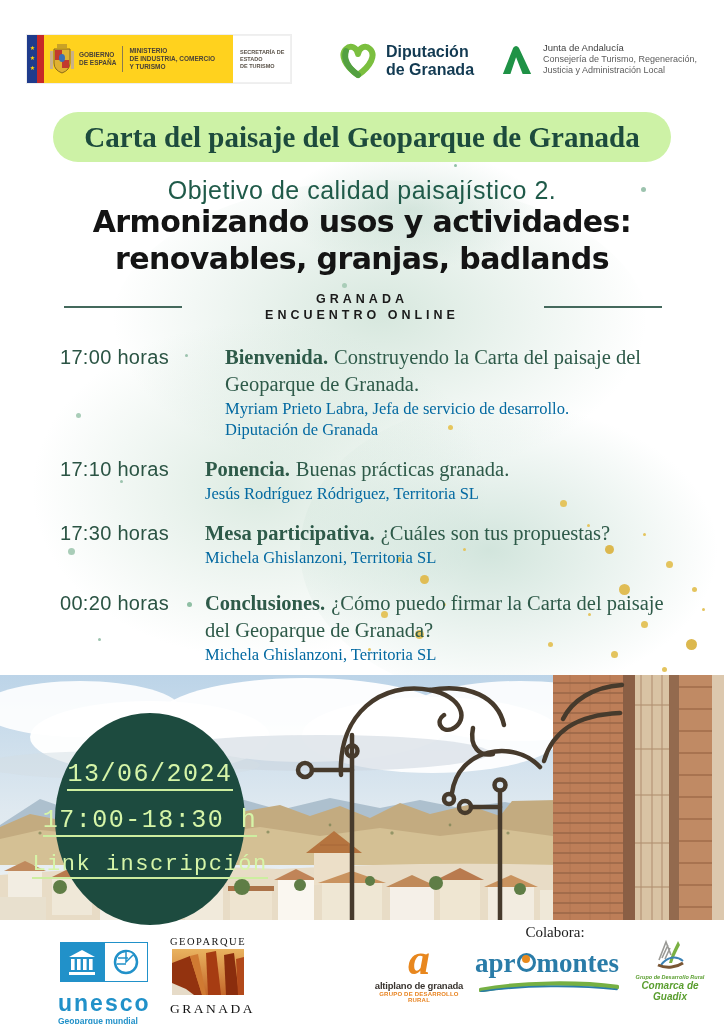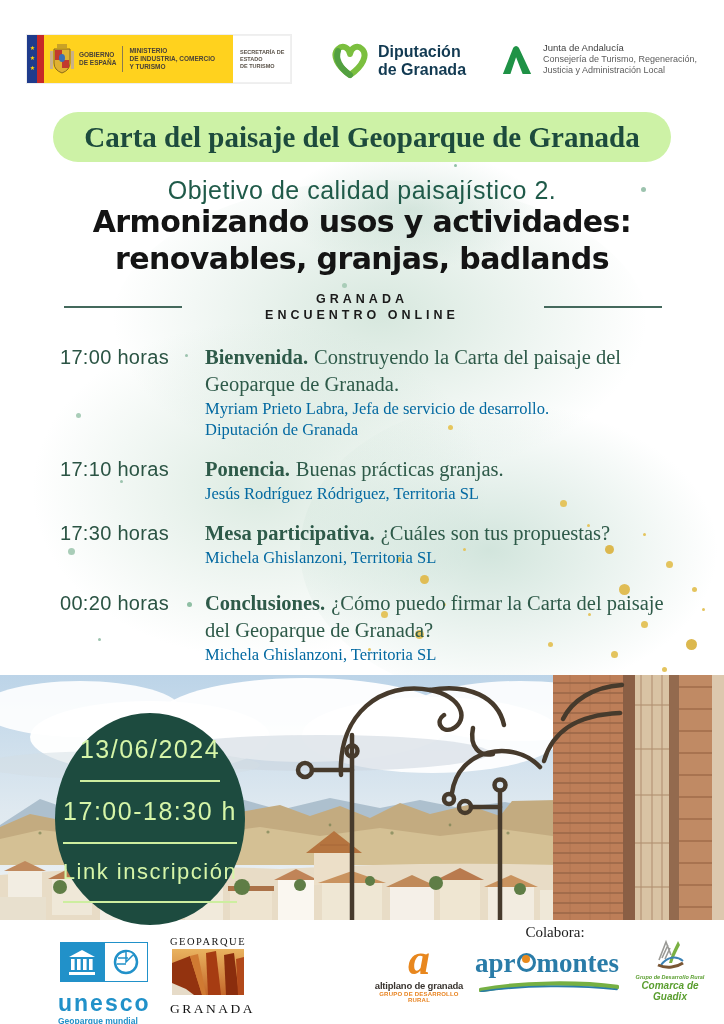--- a/index.html
+++ b/index.html
@@ -10,21 +10,21 @@
   
   .gov-logo{left:27px;top:35px;width:264px;height:48px;display:flex;box-shadow:0 0 0 1px #eee;}
   .flag-blue{width:10px;background:#1f3b8c;display:flex;align-items:center;justify-content:center;}
   .flag-stars{writing-mode:vertical-rl;font-size:6px;letter-spacing:3px;color:#ffd200;line-height:10px;font-family:"DejaVu Sans",sans-serif;}
   .flag-red{width:7px;background:#c62828;}
   .gov-yellow{width:189px;background:#ffd21e;display:flex;align-items:center;padding:0 4px 0 6px;box-sizing:border-box;}
   .gov-white{flex:1;background:#fff;display:flex;align-items:center;padding-left:7px;border:1px solid #f0f0f0;border-left:none;box-sizing:border-box;}
   .gov-txt{font-family:"Liberation Sans",sans-serif;font-weight:bold;color:#4a4238;font-size:6.5px;line-height:8px;}
   .gov-div{width:1px;height:26px;background:#8a7a50;margin:0 6px;}
   .gov-sec{font-family:"Liberation Sans",sans-serif;color:#5a5248;font-size:5.5px;line-height:7px;font-weight:bold;}
-  .dip-logo{left:330px;top:42px;display:flex;align-items:center;gap:8px;}
+  .dip-logo{left:338px;top:42px;display:flex;align-items:center;gap:8px;}
   .dip-name{font-family:"Liberation Sans",sans-serif;font-weight:bold;color:#123a52;font-size:16px;line-height:18px;}
   .junta-logo{left:501px;top:42px;display:flex;align-items:flex-start;gap:10px;}
   .junta-name{font-family:"Liberation Sans",sans-serif;font-weight:normal;color:#3f3f3f;font-size:9.5px;line-height:12px;}
   .junta-dept{font-family:"Liberation Sans",sans-serif;color:#5c5c5c;font-size:9px;line-height:11px;}
 
   
   .banner{left:53px;top:112px;width:618px;height:50px;background:#cdf2a6;border-radius:25px;
           display:flex;align-items:center;justify-content:center;}
   .banner span{font-size:29px;font-weight:bold;color:#1d4b3d;}
 
@@ -58,30 +58,30 @@
 
   
   .schedule{left:60px;top:344px;width:615px;}
   .row{display:flex;}
   .row .time{width:145px;flex:none;font-family:"Liberation Sans",sans-serif;font-size:20px;
              letter-spacing:.3px;color:#2b5444;padding-top:2px;}
   .row .details{width:470px;}
   .item-line{font-size:20.5px;line-height:27px;color:#2e5a49;}
   .item-line .t{font-weight:bold;margin-right:6px;}
   .speaker{font-size:16.5px;line-height:21px;color:#0369a1;}
-  .r1{margin-bottom:16px;} .r2{margin-bottom:16px;} .r3{margin-bottom:22px;}
+  .r1{margin-bottom:16px;gap:20px;} .r2{margin-bottom:16px;} .r3{margin-bottom:22px;}
 
   
   .photo{left:0;top:675px;width:724px;height:245px;}
 
   
   .circle{left:55px;top:713px;width:190px;height:212px;border-radius:50%;background:#1d4b3f;
           display:flex;flex-direction:column;align-items:center;justify-content:center;gap:15px;
           font-family:"Liberation Sans",sans-serif;color:#d6f5a8;}
-  .circle .line{letter-spacing:1.5px;padding-bottom:16px;border-bottom:2px solid #cdeea0;white-space:nowrap;}
+  .circle .line{letter-spacing:1.5px;padding-bottom:0;border-bottom:2px solid #cdeea0;white-space:nowrap;font-family:Liberation Mono, monospace;}
   .c-date,.c-time{font-size:25px;}
   .c-link{font-size:22px;}
 
   
   .unesco{left:58px;top:942px;width:92px;text-align:center;}
   .unesco-box{width:88px;height:40px;display:flex;margin:0 auto;border:1px solid #2191c9;box-sizing:border-box;}
   .unesco-cell1{width:44px;background:#2191c9;display:flex;align-items:center;justify-content:center;}
   .unesco-cell2{width:44px;background:#fff;display:flex;align-items:center;justify-content:center;border-left:1px solid #2191c9;}
   .unesco-word{font-family:"Liberation Sans",sans-serif;font-weight:bold;font-size:23px;letter-spacing:2px;color:#2191c9;line-height:26px;margin-top:8px;}
   .unesco-sub{font-family:"Liberation Sans",sans-serif;font-weight:bold;font-size:8.5px;color:#2191c9;text-align:left;}
@@ -188,21 +188,21 @@
     <div class="time">17:00 horas</div>
     <div class="details">
       <div class="item-line"><span class="t">Bienvenida.</span><span>Construyendo la Carta del paisaje del Geoparque de Granada.</span></div>
       <div class="speaker">Myriam Prieto Labra, Jefa de servicio de desarrollo.</div>
       <div class="speaker">Diputación de Granada</div>
     </div>
   </div>
   <div class="row r2">
     <div class="time">17:10 horas</div>
     <div class="details">
-      <div class="item-line"><span class="t">Ponencia.</span><span>Buenas prácticas granjas.</span></div>
+      <div class="item-line"><span class="t">Ponencia.</span><span>Buenas prácticas granada.</span></div>
       <div class="speaker">Jesús Rodríguez Ródriguez, Territoria SL</div>
     </div>
   </div>
   <div class="row r3">
     <div class="time">17:30 horas</div>
     <div class="details">
       <div class="item-line"><span class="t">Mesa participativa.</span><span>¿Cuáles son tus propuestas?</span></div>
       <div class="speaker">Michela Ghislanzoni, Territoria SL</div>
     </div>
   </div>

